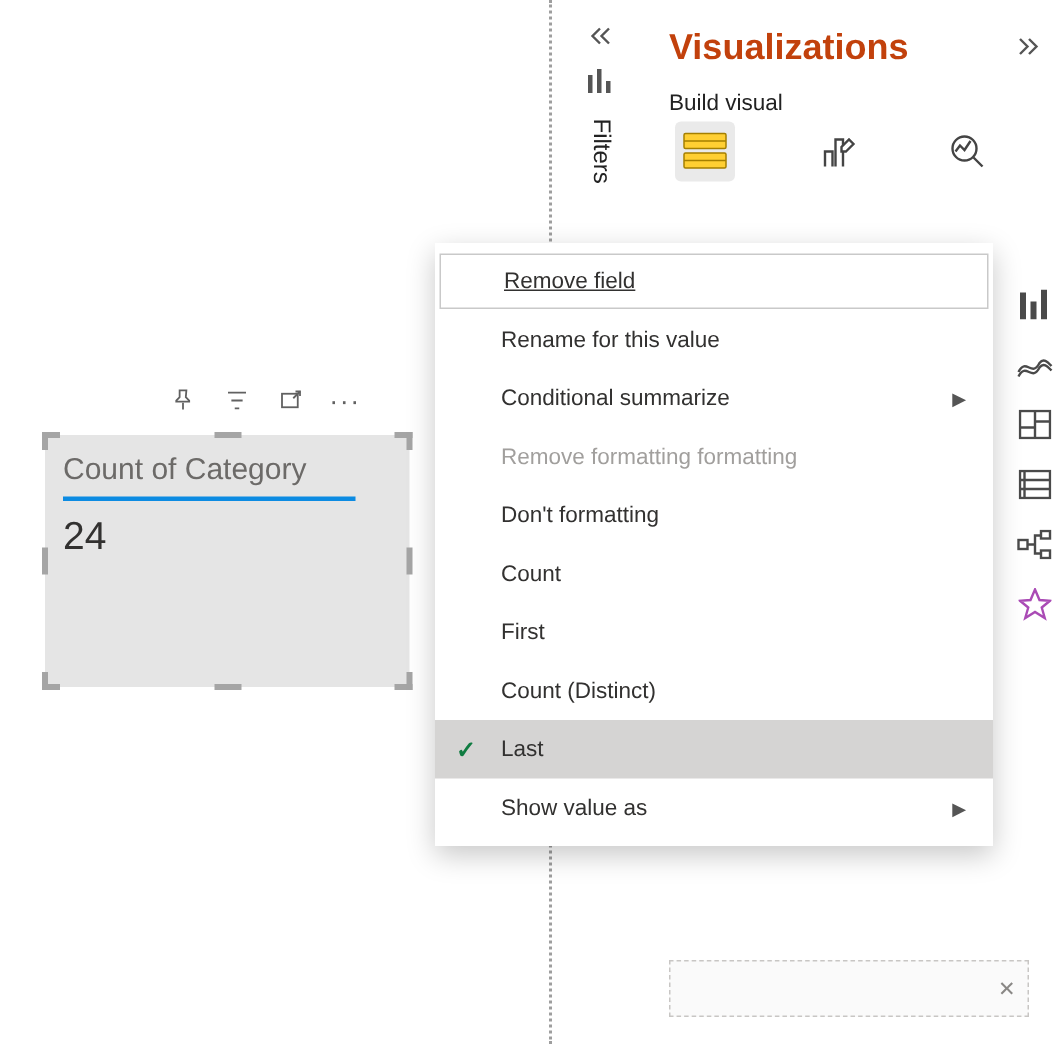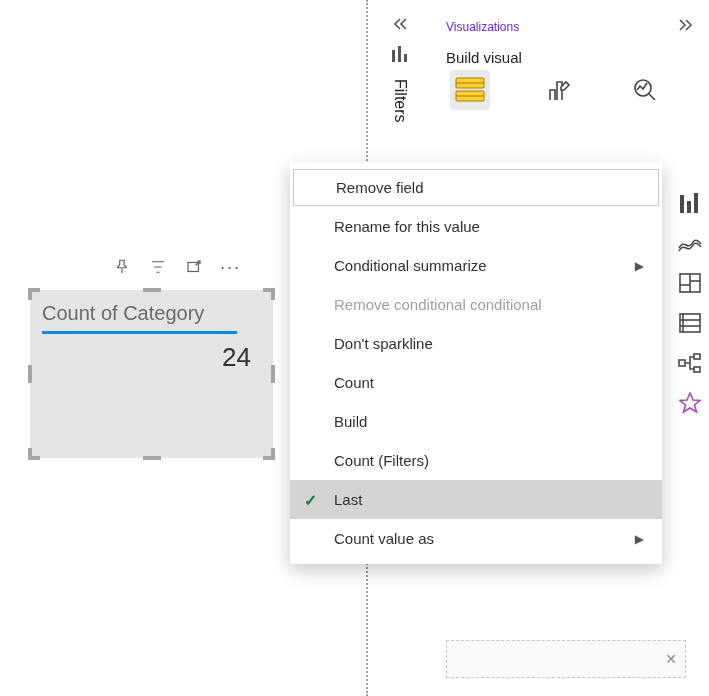--- a/index.html
+++ b/index.html
@@ -59,21 +59,20 @@
     padding: 12px 12px 6px 12px;
   }
   .card-rule {
     margin: 0 12px 8px 12px;
     height: 3px;
     background: #0c8be2;
     width: 195px;
   }
   .card-value {
     font-size: 26px;
-    text-align: right;
     padding: 0 22px 0 12px;
     color: #323130;
   }
   
   .filters-rail {
     position: absolute;
     left: 380px; top: 15px;
     width: 40px;
     display: flex;
     flex-direction: column;
@@ -93,21 +92,21 @@
     width: 277px; height: 696px;
     background: #fff;
     padding: 18px 14px 0 14px;
   }
   .viz-header {
     display: flex;
     align-items: center;
     justify-content: space-between;
     margin-bottom: 14px;
   }
-  .viz-title { font-size: 12px; font-weight: 400; color: #6d28d9; }
+  .viz-title { font-size: 24px; font-weight: 700; color: #c2410c; }
   .viz-sub { font-size: 15px; color: #222; margin-bottom: 4px; }
   .viz-build-row {
     display: flex;
     gap: 48px;
     align-items: center;
     margin-bottom: 20px;
     padding-left: 4px;
   }
   .build-btn {
     width: 40px; height: 40px;
@@ -149,21 +148,21 @@
     padding: 6px 0;
     z-index: 100;
     font-size: 15px;
   }
   .menu-item {
     padding: 11px 22px 11px 44px;
     position: relative;
     color: #323130;
     cursor: default;
   }
-  .menu-item.outlined { outline: 1px solid #c9c9c9; outline-offset: -2px; margin: 0 2px; }
+  .menu-item.outlined { outline: 1px solid #c9c9c9; outline-offset: -2px; margin: 0 2px; text-decoration: underline; }
   .menu-item.disabled { color: #a19f9d; }
   .menu-item.selected { background: #d5d4d3; }
   .menu-item .chev {
     position: absolute; right: 18px; top: 50%;
     transform: translateY(-50%);
     font-size: 12px; color: #555;
   }
   .menu-item .check {
     position: absolute; left: 14px; top: 50%;
     transform: translateY(-50%);
@@ -311,20 +310,20 @@
 </div>
 
 <div class="field-well">
   <span class="x">✕</span>
 </div>
 
 <div class="context-menu" id="ctx">
     <div class="menu-item outlined"><span>Remove field</span></div>
     <div class="menu-item"><span>Rename for this value</span></div>
     <div class="menu-item"><span>Conditional summarize</span><span class="chev">▶</span></div>
-    <div class="menu-item disabled"><span>Remove conditional conditional</span></div>
-    <div class="menu-item"><span>Don't sparkline</span></div>
+    <div class="menu-item disabled"><span>Remove formatting formatting</span></div>
+    <div class="menu-item"><span>Don't formatting</span></div>
     <div class="menu-item"><span>Count</span></div>
-    <div class="menu-item"><span>Build</span></div>
-    <div class="menu-item"><span>Count (Filters)</span></div>
+    <div class="menu-item"><span>First</span></div>
+    <div class="menu-item"><span>Count (Distinct)</span></div>
     <div class="menu-item selected"><span class="check">✓</span><span>Last</span></div>
-    <div class="menu-item"><span>Count value as</span><span class="chev">▶</span></div>
+    <div class="menu-item"><span>Show value as</span><span class="chev">▶</span></div>
   </div>
 
 </body></html>

